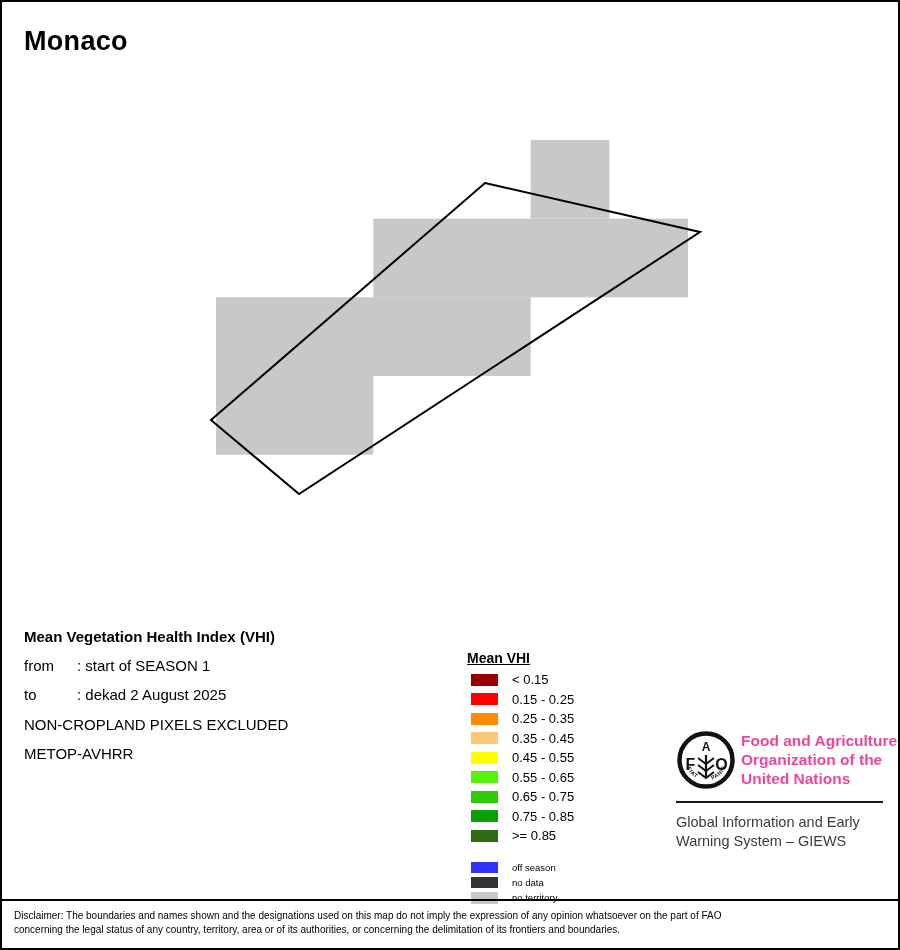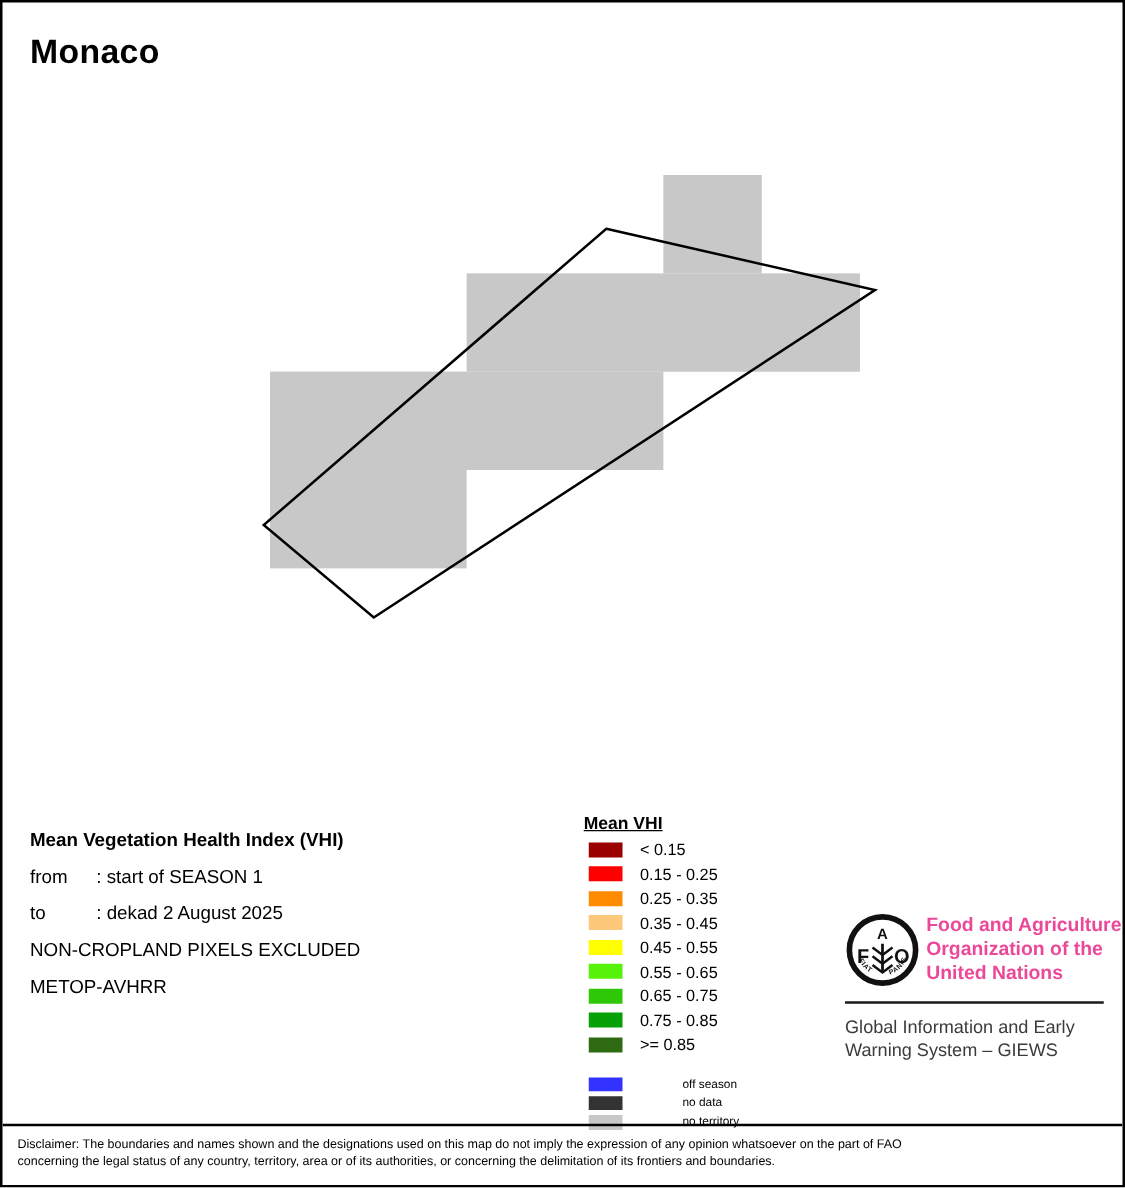--- a/index.html
+++ b/index.html
@@ -7,31 +7,31 @@
     position:relative; width:900px; height:950px; box-sizing:border-box;
     border:2px solid #000; background:#fff; overflow:hidden; color:#000;
     font-family:"Liberation Sans", sans-serif;
   }
   .page-title {
     position:absolute; left:22px; top:24px; margin:0;
     font-size:27px; font-weight:bold; letter-spacing:0.3px;
   }
   .map-svg { position:absolute; left:0; top:0; pointer-events:none; }
 
-  .info { position:absolute; left:22px; top:656px; font-size:15px; line-height:29.2px; white-space:nowrap; }
+  .info { position:absolute; left:22px; top:620px; font-size:15px; line-height:29.2px; white-space:nowrap; }
   .info-heading { font-weight:bold; }
   .info-label { display:inline-block; width:53px; }
 
   .legend { position:absolute; left:465px; top:648px; }
   .legend-title { font-size:14px; font-weight:bold; text-decoration:underline; margin:0 0 6px 0; }
   .legend-row { display:flex; align-items:center; margin:0 0 4.5px 4px; }
   .swatch { width:27px; height:12px; flex:none; margin-right:14px; }
   .legend-label { font-size:13px; white-space:nowrap; }
   .legend-list.other { margin-top:18.5px; }
-  .legend-list.other .legend-row { margin-bottom:3.8px;gap:34px; }
+  .legend-list.other .legend-row { margin-bottom:3.8px; }
   .legend-list.other .swatch { height:11.5px; }
   .legend-list.other .legend-label { font-size:9.5px; }
 
   .fao-logo { position:absolute; left:672px; top:726px; }
   .fao-org { position:absolute; left:739px; top:729px; font-size:15.5px; font-weight:bold; line-height:19px; color:#ec4899; white-space:nowrap; }
   .fao-divider { position:absolute; left:674px; top:799px; width:207px; height:2px; background:#1a1a1a; }
   .fao-giews { position:absolute; left:674px; top:811px; font-size:14.5px; line-height:18.5px; color:#3b3b3b; white-space:nowrap; }
 
   .disclaimer {
     position:absolute; left:0; right:0; top:897px; bottom:0;

